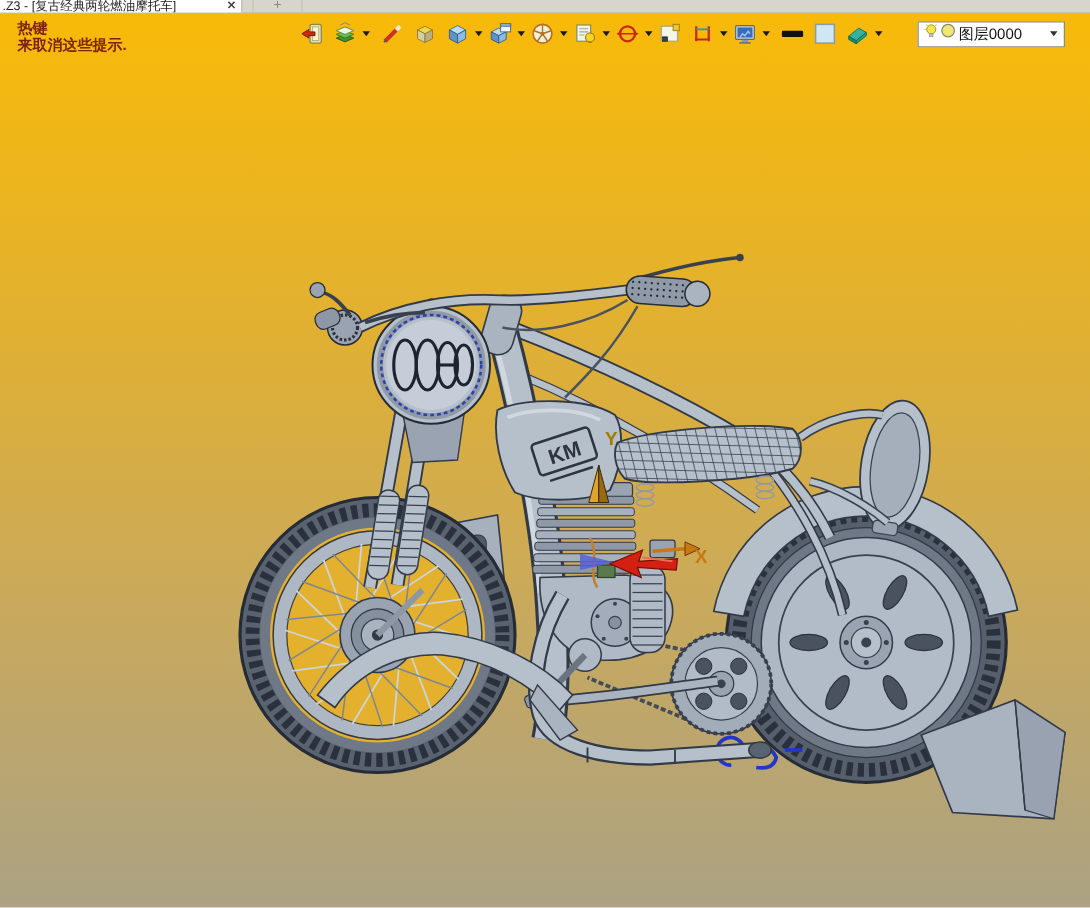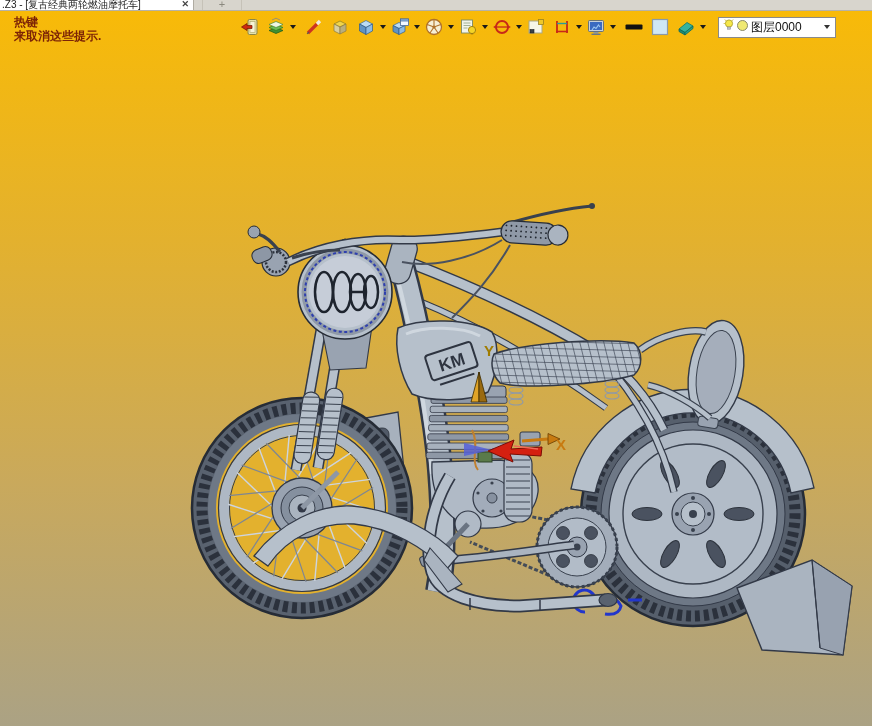--- a/index.html
+++ b/index.html
@@ -30,21 +30,21 @@
   
   .hints{position:absolute;top:4px;left:2px;color:var(--hint-text);font-size:12px;font-weight:bold;line-height:14px;margin-left:12px;}
 
   
   .toolbar{position:absolute;top:4px;left:240px;height:24px;display:flex;align-items:center;}
   .tbtn{width:20px;height:20px;margin-right:2px;display:flex;align-items:center;justify-content:center;cursor:pointer;}
   .tbtn svg{display:block;}
   .dd{width:9px;height:20px;margin-right:3px;display:flex;align-items:center;justify-content:center;cursor:pointer;}
   .dd::after{content:"";width:0;height:0;border-left:3.5px solid transparent;border-right:3.5px solid transparent;border-top:4px solid #1a1a1a;}
   .sp{width:4px;}
-  .layer-combo{margin-left:8px;width:118px;height:21px;background:#fff;border:1px solid #8a8a8a;
+  .layer-combo{margin-left:24px;width:118px;height:21px;background:#fff;border:1px solid #8a8a8a;
     display:flex;align-items:center;padding:0 2px 0 3px;cursor:pointer;}
   .layer-combo .lbl{flex:1;font-size:12px;color:#111;padding-left:2px;white-space:nowrap;}
   .combo-arrow{width:12px;height:17px;display:flex;align-items:center;justify-content:center;}
   .combo-arrow::after{content:"";width:0;height:0;border-left:3.5px solid transparent;border-right:3.5px solid transparent;border-top:4px solid #333;}
 </style>
 </head>
 <body>
 
 <div class="screen">
 

